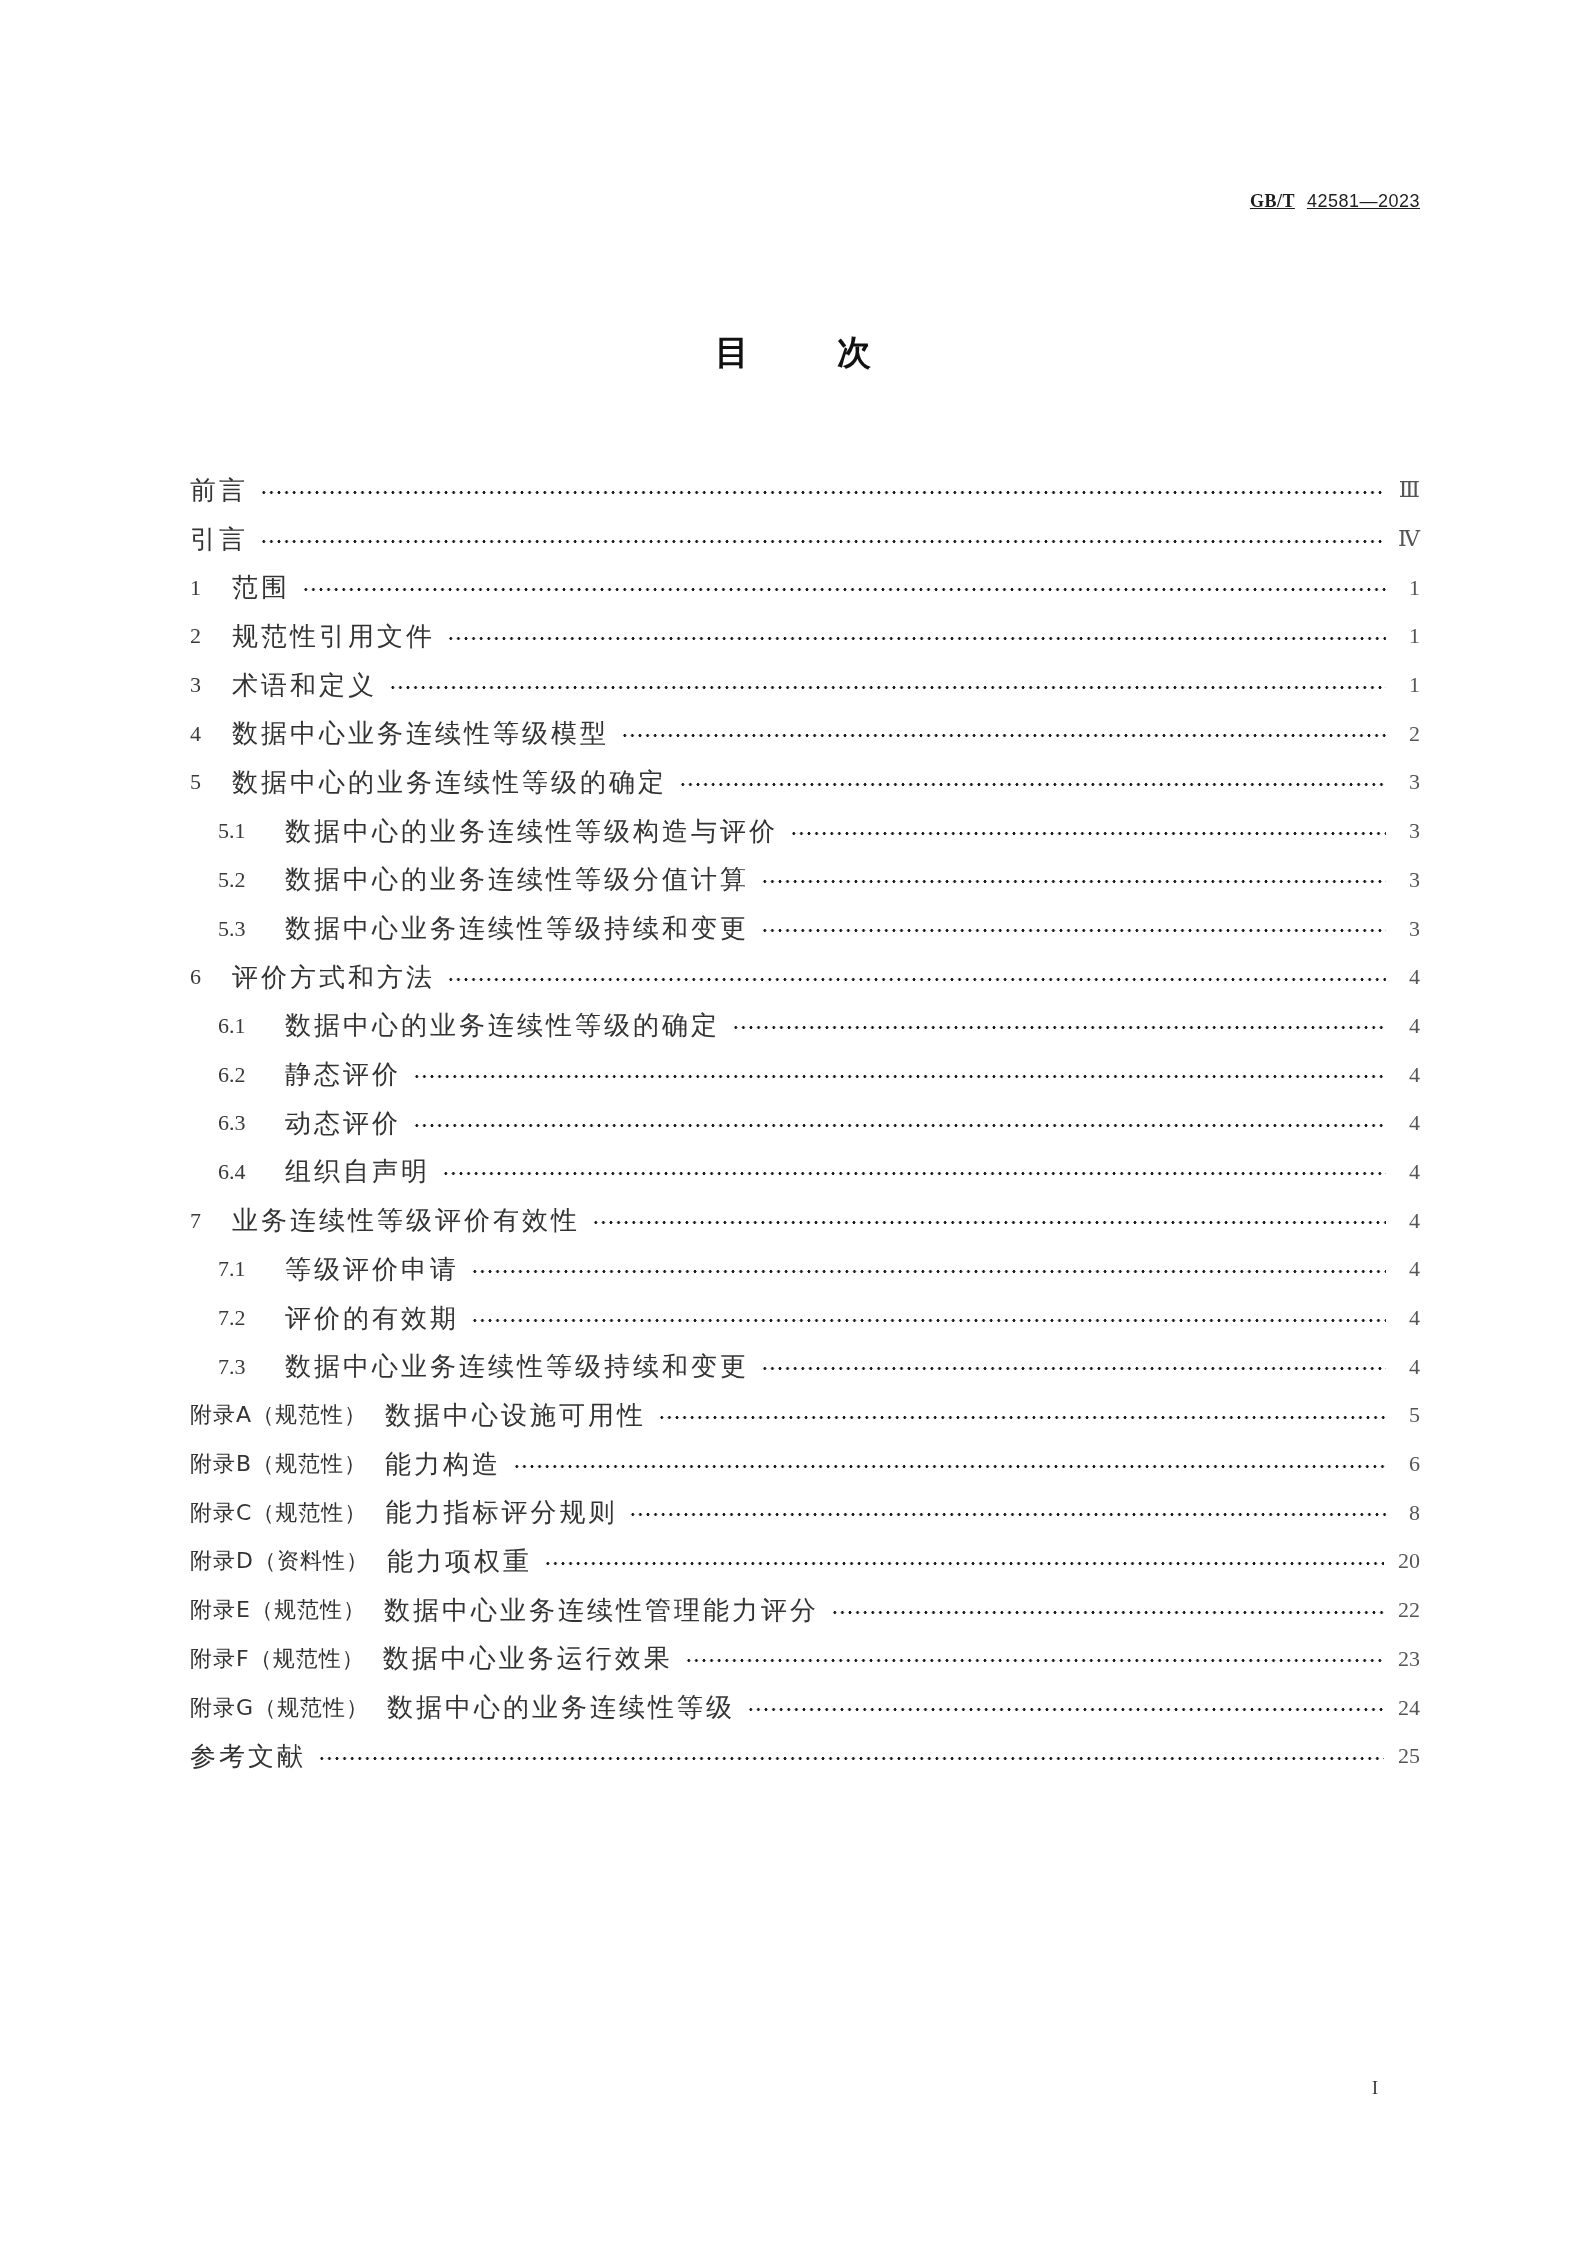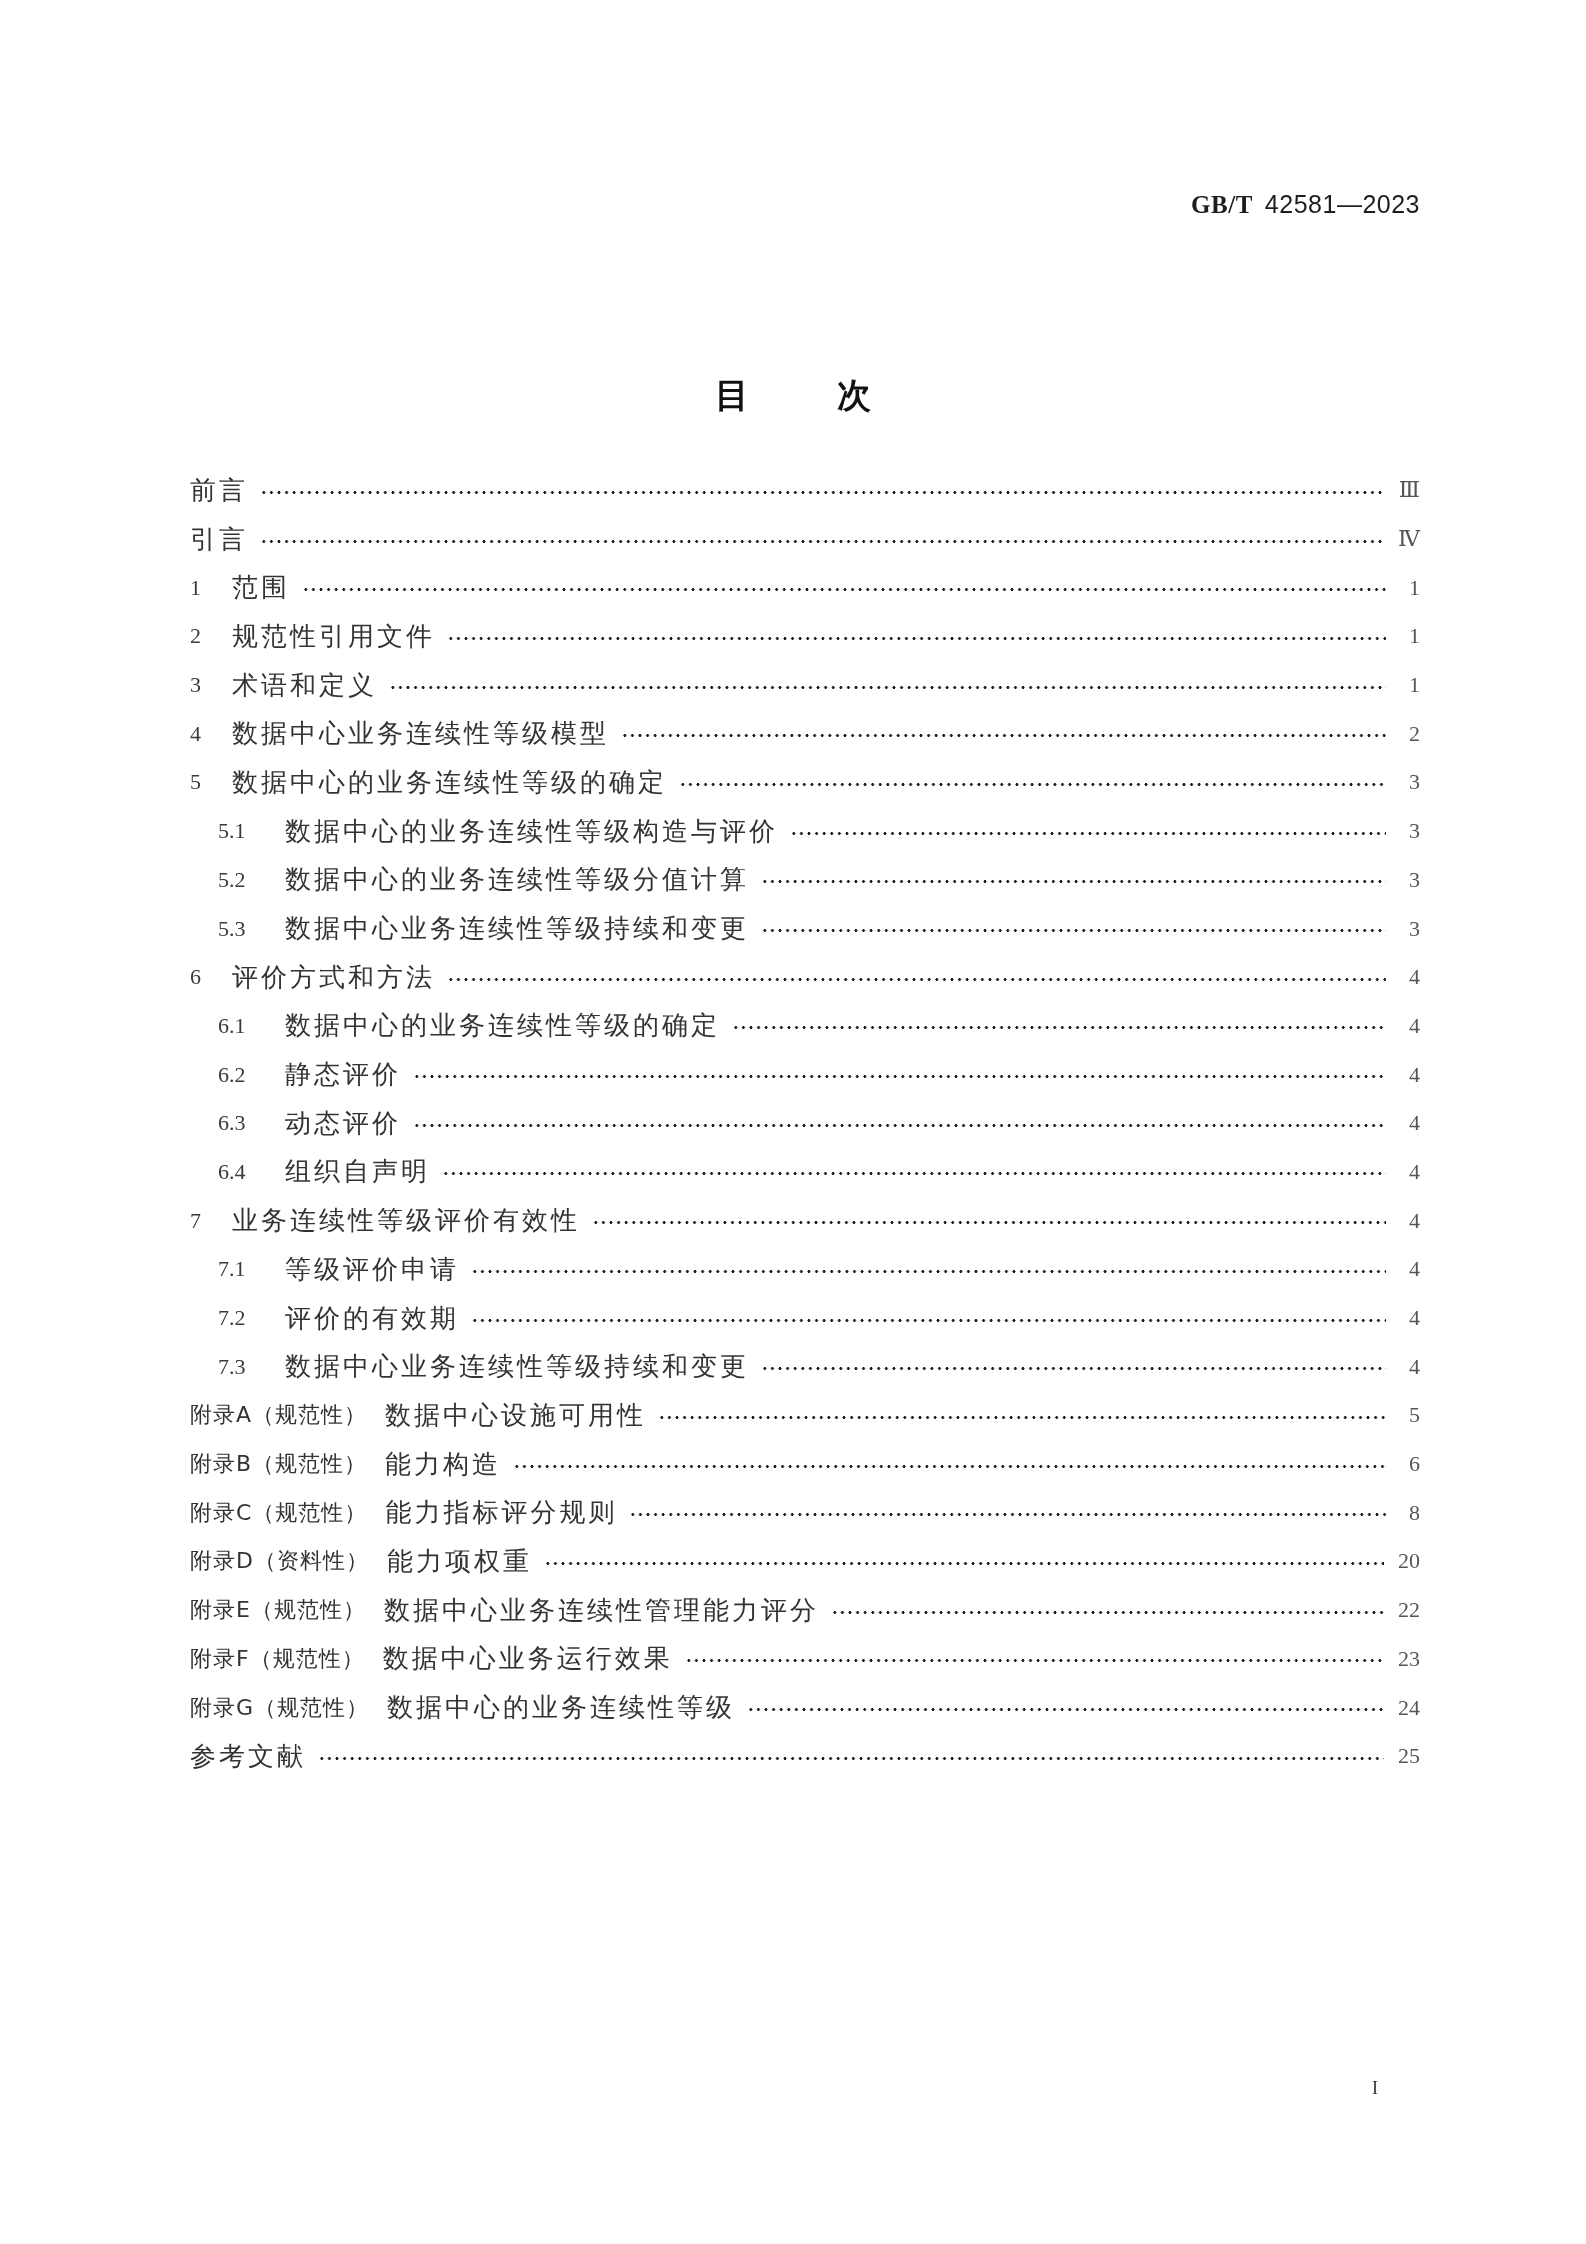--- a/index.html
+++ b/index.html
@@ -12,44 +12,44 @@
       height: 2244px;
       position: relative;
       overflow: hidden;
       font-family: "DejaVu Serif", "Liberation Serif", serif;
       color: #2a2a2a;
     }
     .std-code {
       position: absolute;
       top: 190px;
       right: 166px;
-      font-size: 25px;
+      font-size: 18px;
       letter-spacing: 0.5px;
       color: #1e1e1e;
       white-space: nowrap;
+      text-decoration: underline;
     }
     .std-code .prefix {
       font-family: "Liberation Serif", "DejaVu Serif", serif;
       font-weight: bold;
       margin-right: 12px;
     }
     .std-code .num {
       font-family: "Liberation Sans", "DejaVu Sans", sans-serif;
     }
     .toc-title {
       position: absolute;
       top: 330px;
       left: 0;
       width: 1586px;
       text-align: center;
       font-family: "DejaVu Sans", sans-serif;
       font-size: 34px;
       font-weight: bold;
       color: #111;
-      margin-top: 43px;
     }
     .toc-title span { display: inline-block; }
     .toc-title .gap { width: 88px; }
     .toc {
       position: absolute;
       top: 466px;
       left: 190px;
       width: 1230px;
     }
     .toc-row {

